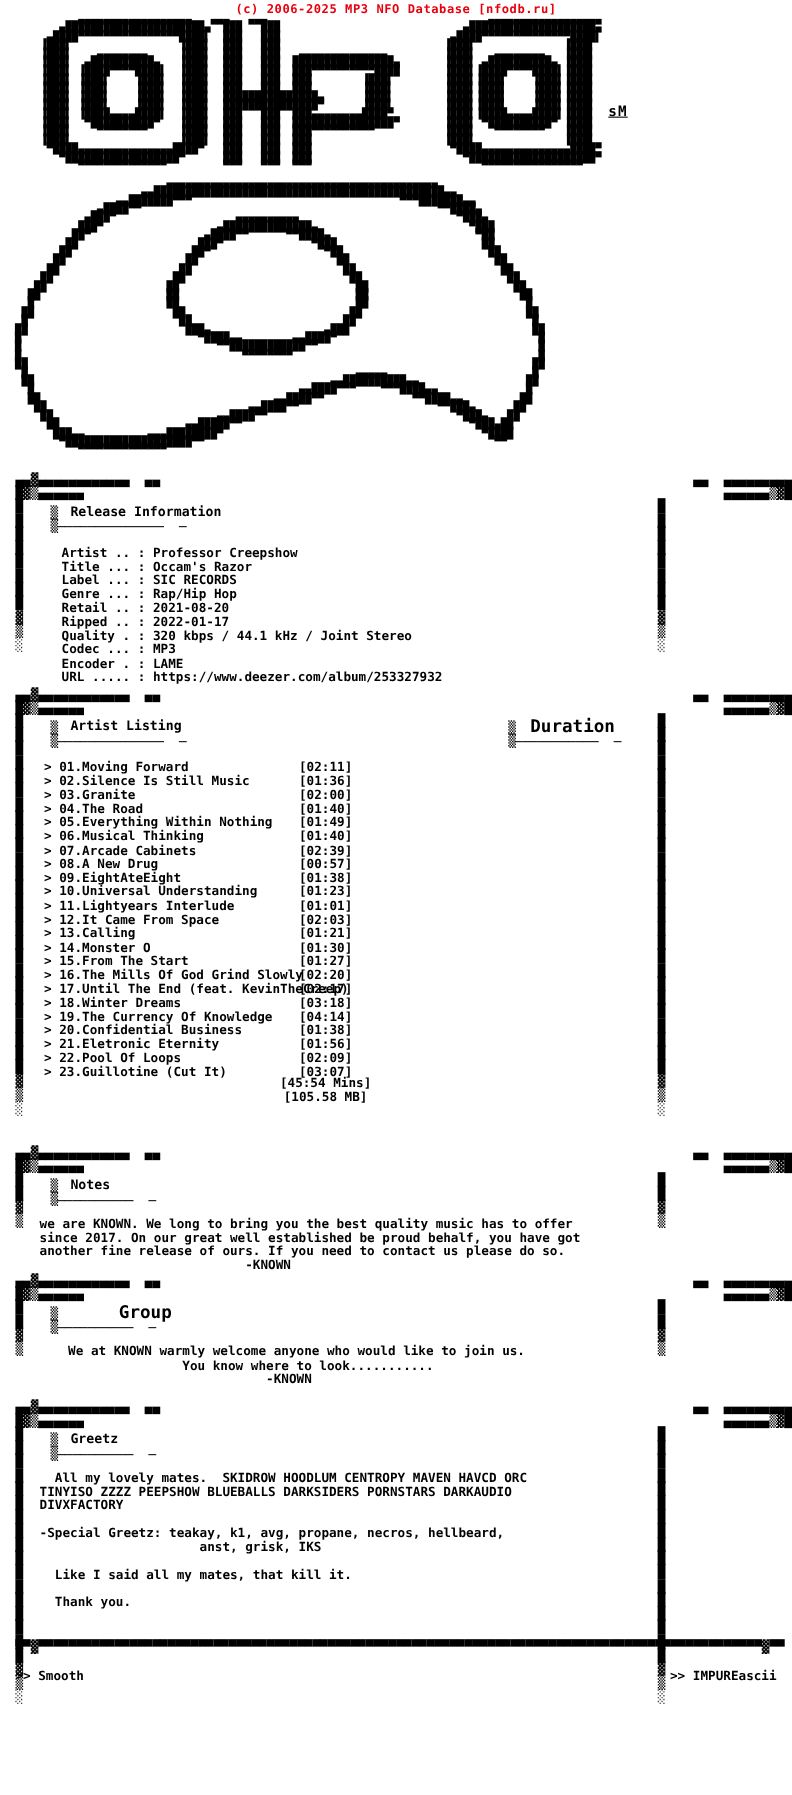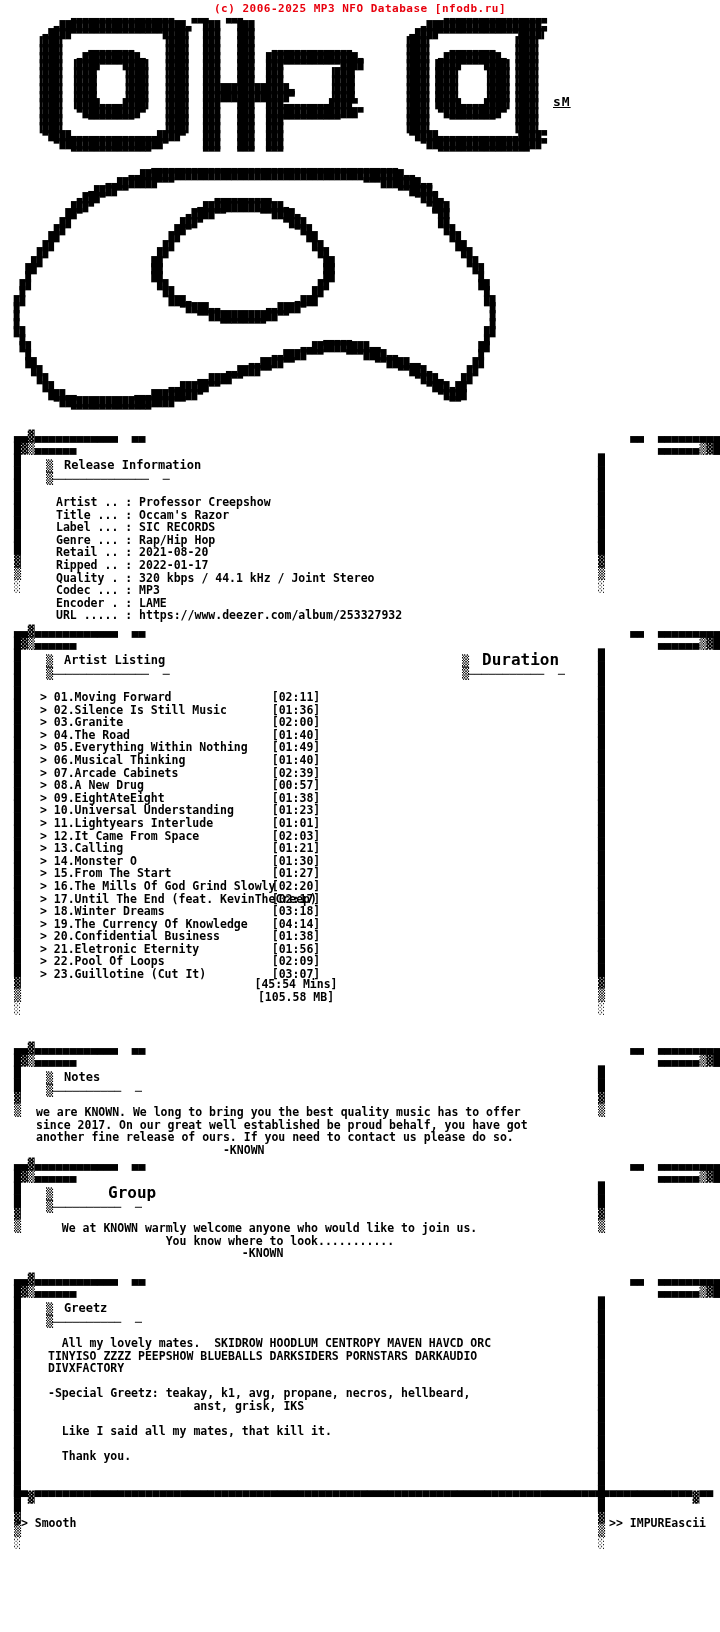--- a/index.html
+++ b/index.html
@@ -411,21 +411,21 @@
 █
 █
 █
 ▓
 ▒
 ░</div>
   <div class="block" style="left:46px; top:30px;">▒
 ▒</div>
   <div class="block hdr-title" style="left:64px; top:29px; font-size:12px;">Greetz</div>
   <div class="block rule" style="left:52px; top:43px;">──────────  ─</div>
-  <div class="block" id="greetz-body" style="left:36px; top:64px; line-height:12.6px;margin-left:12px;">  All my lovely mates.  SKIDROW HOODLUM CENTROPY MAVEN HAVCD ORC
+  <div class="block" id="greetz-body" style="left:36px; top:64px; line-height:12.6px;">  All my lovely mates.  SKIDROW HOODLUM CENTROPY MAVEN HAVCD ORC
 TINYISO ZZZZ PEEPSHOW BLUEBALLS DARKSIDERS PORNSTARS DARKAUDIO
 DIVXFACTORY
 
 -Special Greetz: teakay, k1, avg, propane, necros, hellbeard,
                      anst, grisk, IKS
 
   Like I said all my mates, that kill it.
 
   Thank you.</div>
   <div class="block" style="left:14px; top:218px;">▀▀▓▀▀▀▀▀▀▀▀▀▀▀▀▀▀▀▀▀▀▀▀▀▀▀▀▀▀▀▀▀▀▀▀▀▀▀▀▀▀▀▀▀▀▀▀▀▀▀▀▀▀▀▀▀▀▀▀▀▀▀▀▀▀▀▀▀▀▀▀▀▀▀▀▀▀▀▀▀▀▀▀▀▀▀▀▀▀▀▀▀▀▀▀▀▀▀▓▀▀</div>

